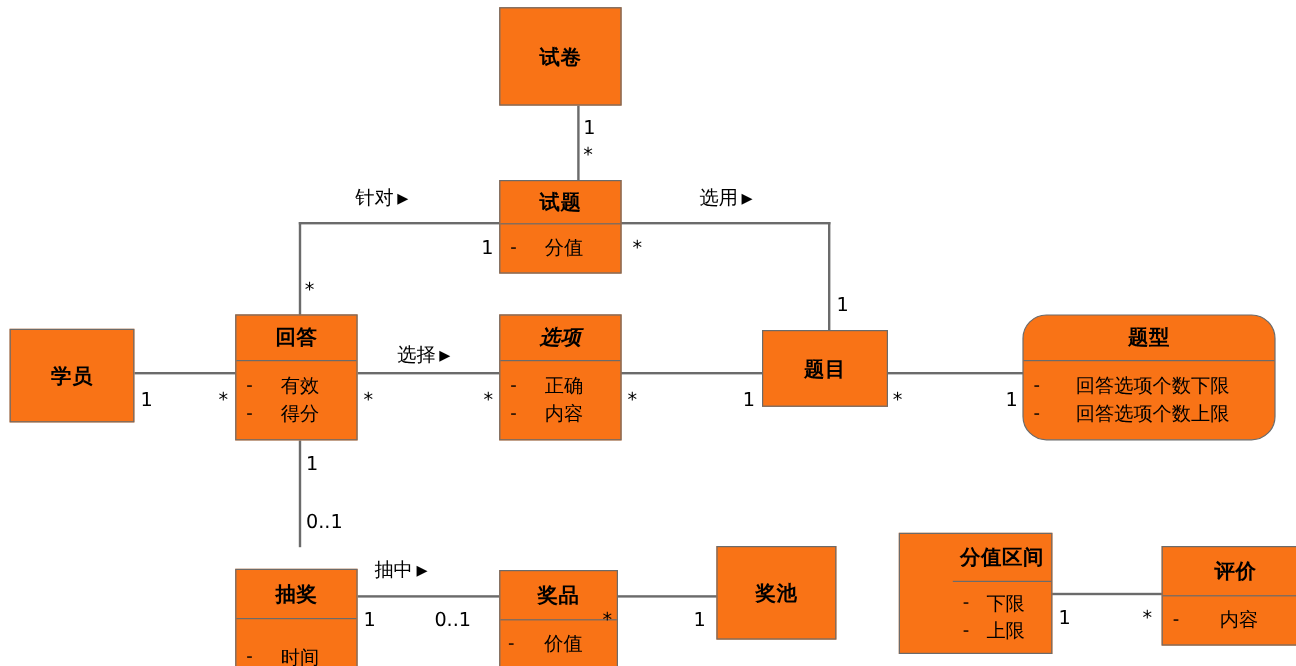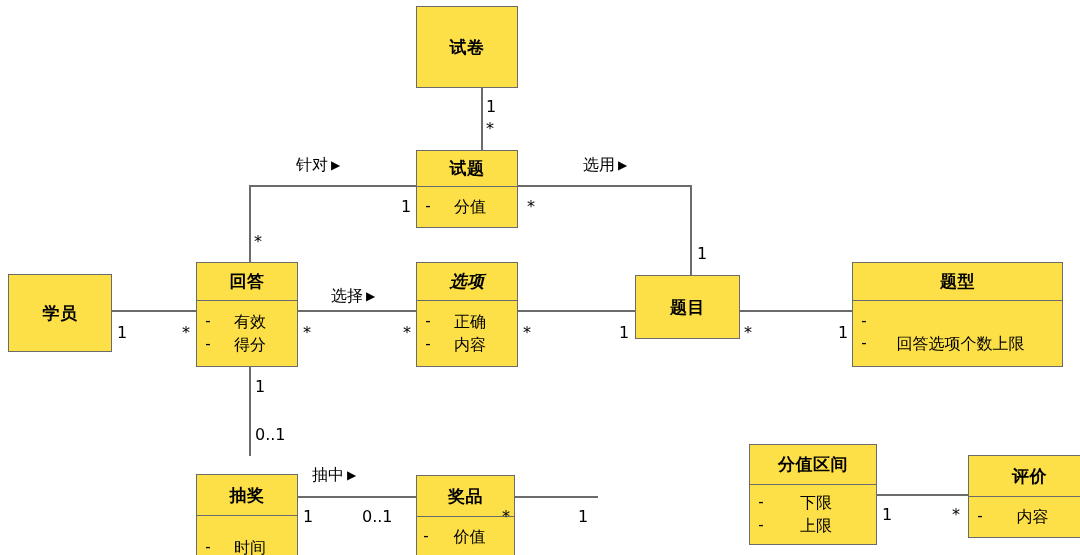--- a/index.html
+++ b/index.html
@@ -13,21 +13,21 @@
     height: 555px;
     background: #ffffff;
     font-family: "DejaVu Sans", "Liberation Sans", sans-serif;
     overflow: hidden;
   }
   
   .cls {
     position: absolute;
     box-sizing: border-box;
     border: 1.6px solid #6b6b6b;
-    background: #fde047;
+    background: #f97316;
     display: flex;
     flex-direction: column;
     z-index: 3;
   }
   .cls-name {
     box-sizing: border-box;
     display: flex;
     align-items: center;
     justify-content: center;
     font-weight: bold;
@@ -168,25 +168,26 @@
         <span class="vis">-</span>
         <span class="an">内容</span>
       </div>
     </div>
   </div>
 
   <div class="cls" style="left:635px; top:275px; width:105px; height:64px;">
     <div class="cls-name" style="height:100%;">题目</div>
   </div>
 
-  <div class="cls has-attrs" style="left:852px; top:262px; width:211px; height:105px;">
+  <div class="cls has-attrs" style="left:852px; top:262px; width:211px; height:105px;border-radius:20px;">
     <div class="cls-name" style="height:38px;">题型</div>
     <div class="attrs">
       <div class="attr">
         <span class="vis">-</span>
+        <span class="an">回答选项个数下限</span>
       </div>
       <div class="attr">
         <span class="vis">-</span>
         <span class="an">回答选项个数上限</span>
       </div>
     </div>
   </div>
 
   <div class="cls has-attrs" style="left:196px; top:455px; width:102px; height:107px;margin-top:19px;">
     <div class="cls-name" style="height:41px;">抽奖</div>
@@ -201,22 +202,25 @@
   <div class="cls has-attrs" style="left:416px; top:475px; width:99px; height:83px;">
     <div class="cls-name" style="height:41px;">奖品</div>
     <div class="attrs">
       <div class="attr">
         <span class="vis" style="width:18px;">-</span>
         <span class="an" style="padding-right:10px;">价值</span>
       </div>
     </div>
   </div>
 
-
-  <div class="cls has-attrs" style="left:749px; top:444px; width:128px; height:101px;">
+  <div class="cls" style="left:597px; top:455px; width:100px; height:78px;">
+    <div class="cls-name" style="height:100%;">奖池</div>
+  </div>
+
+  <div class="cls has-attrs" style="left:749px; top:444px; width:128px; height:101px;padding-left:44px;">
     <div class="cls-name" style="height:40px;">分值区间</div>
     <div class="attrs">
       <div class="attr">
         <span class="vis">-</span>
         <span class="an">下限</span>
       </div>
       <div class="attr">
         <span class="vis">-</span>
         <span class="an">上限</span>
       </div>

